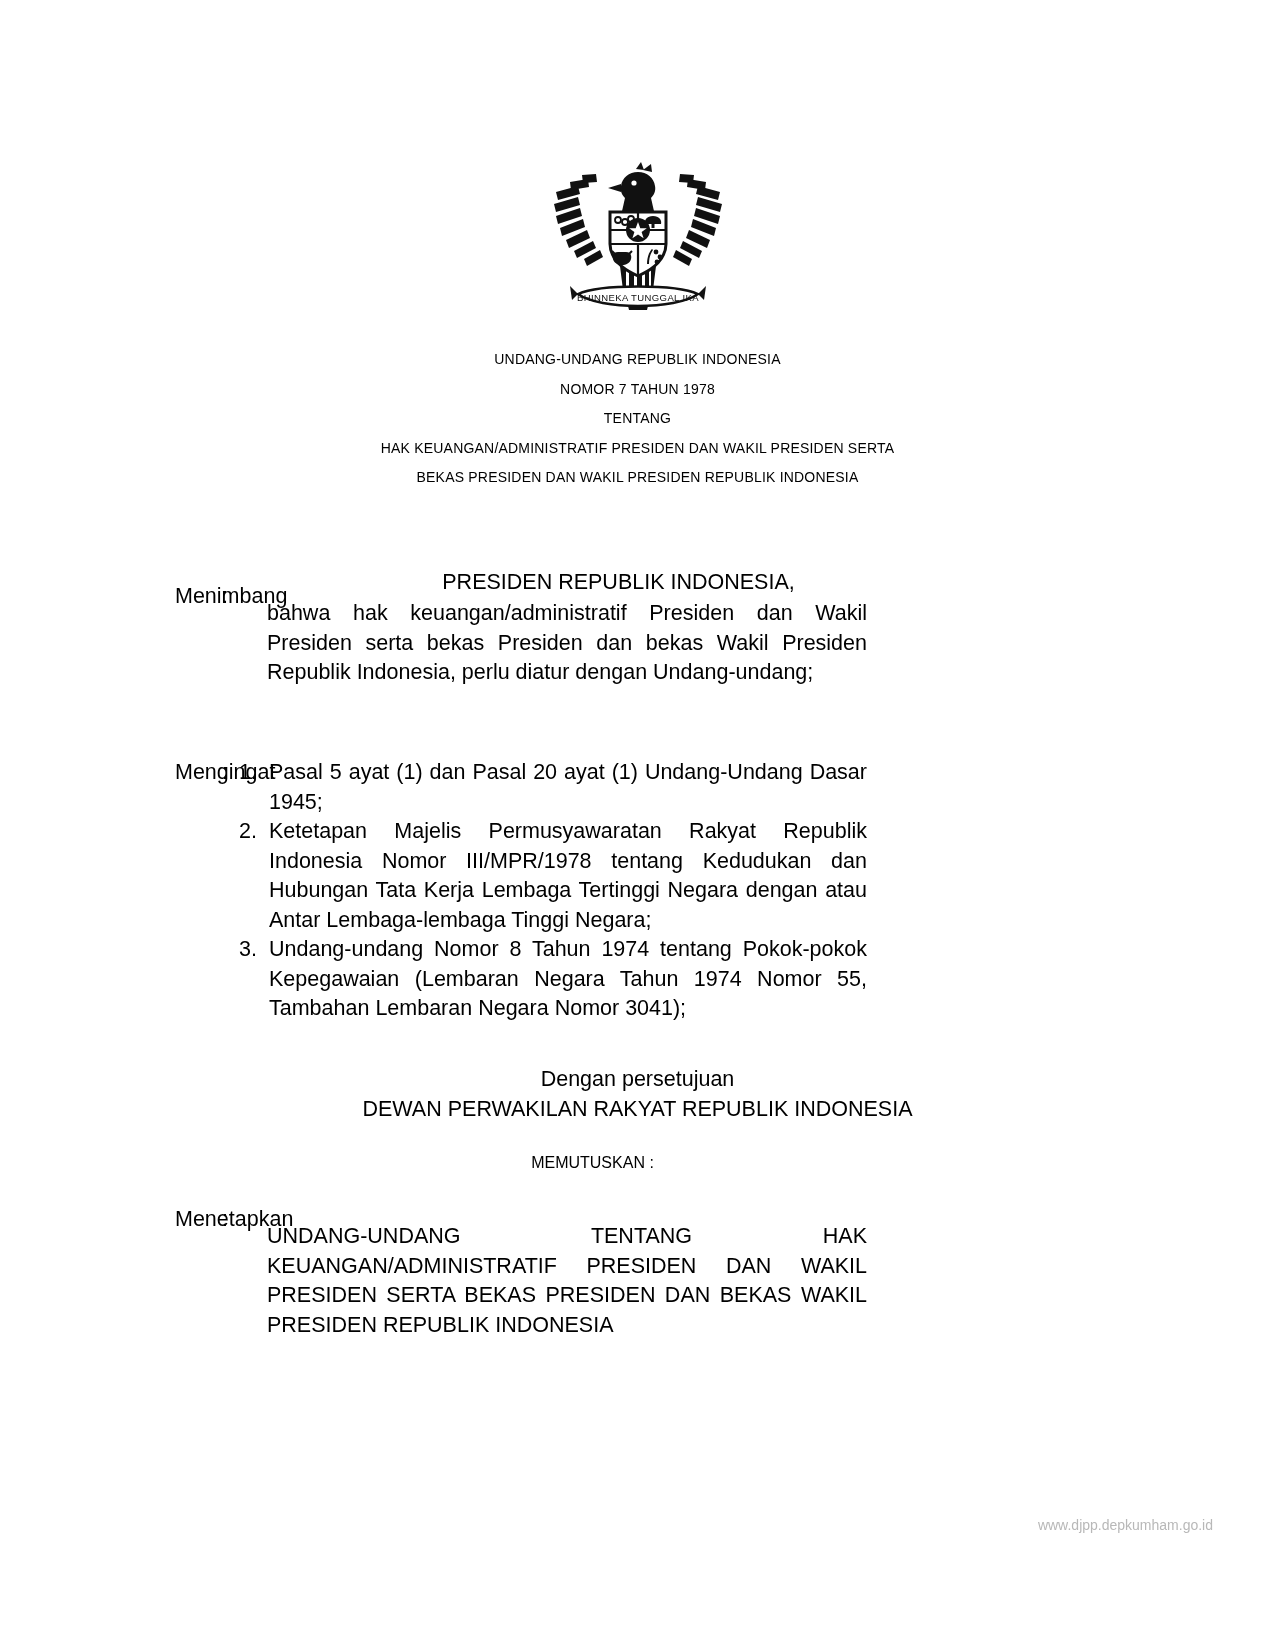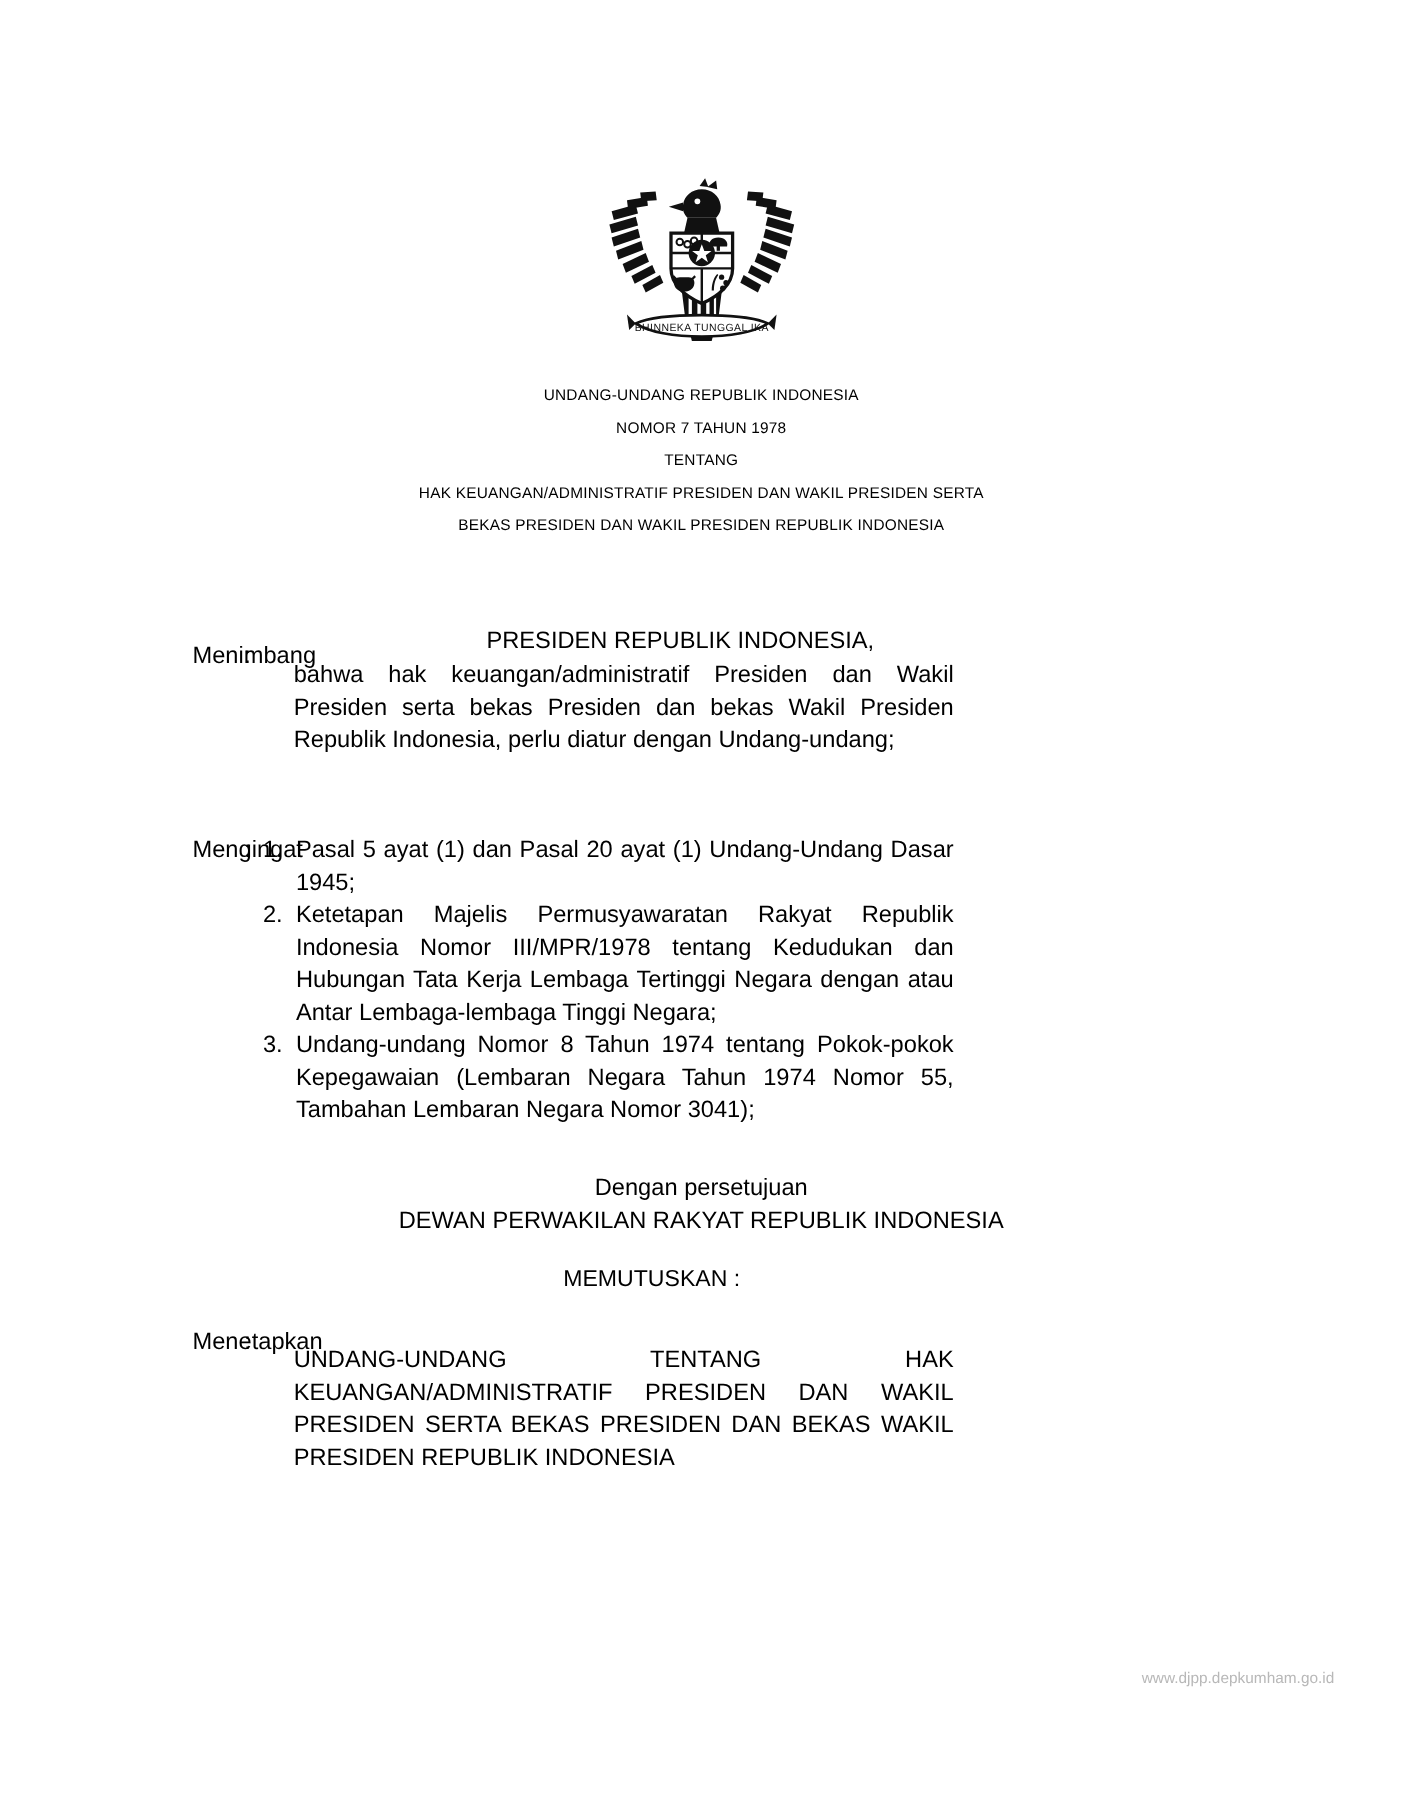--- a/index.html
+++ b/index.html
@@ -149,21 +149,21 @@
     text-align: center;
     font-size: 21.5px;
     line-height: 29.5px;
   }
   .memutuskan {
     position: absolute;
     top: 1148px;
     left: 0;
     width: 1185px;
     text-align: center;
-    font-size: 21px;
+    font-size: 16px;
     line-height: 29.5px;
   }
 
   
   #menetapkan { top: 1205px; left: 0; }
 
   
   .footer-watermark {
     position: absolute;
     top: 1516px;

